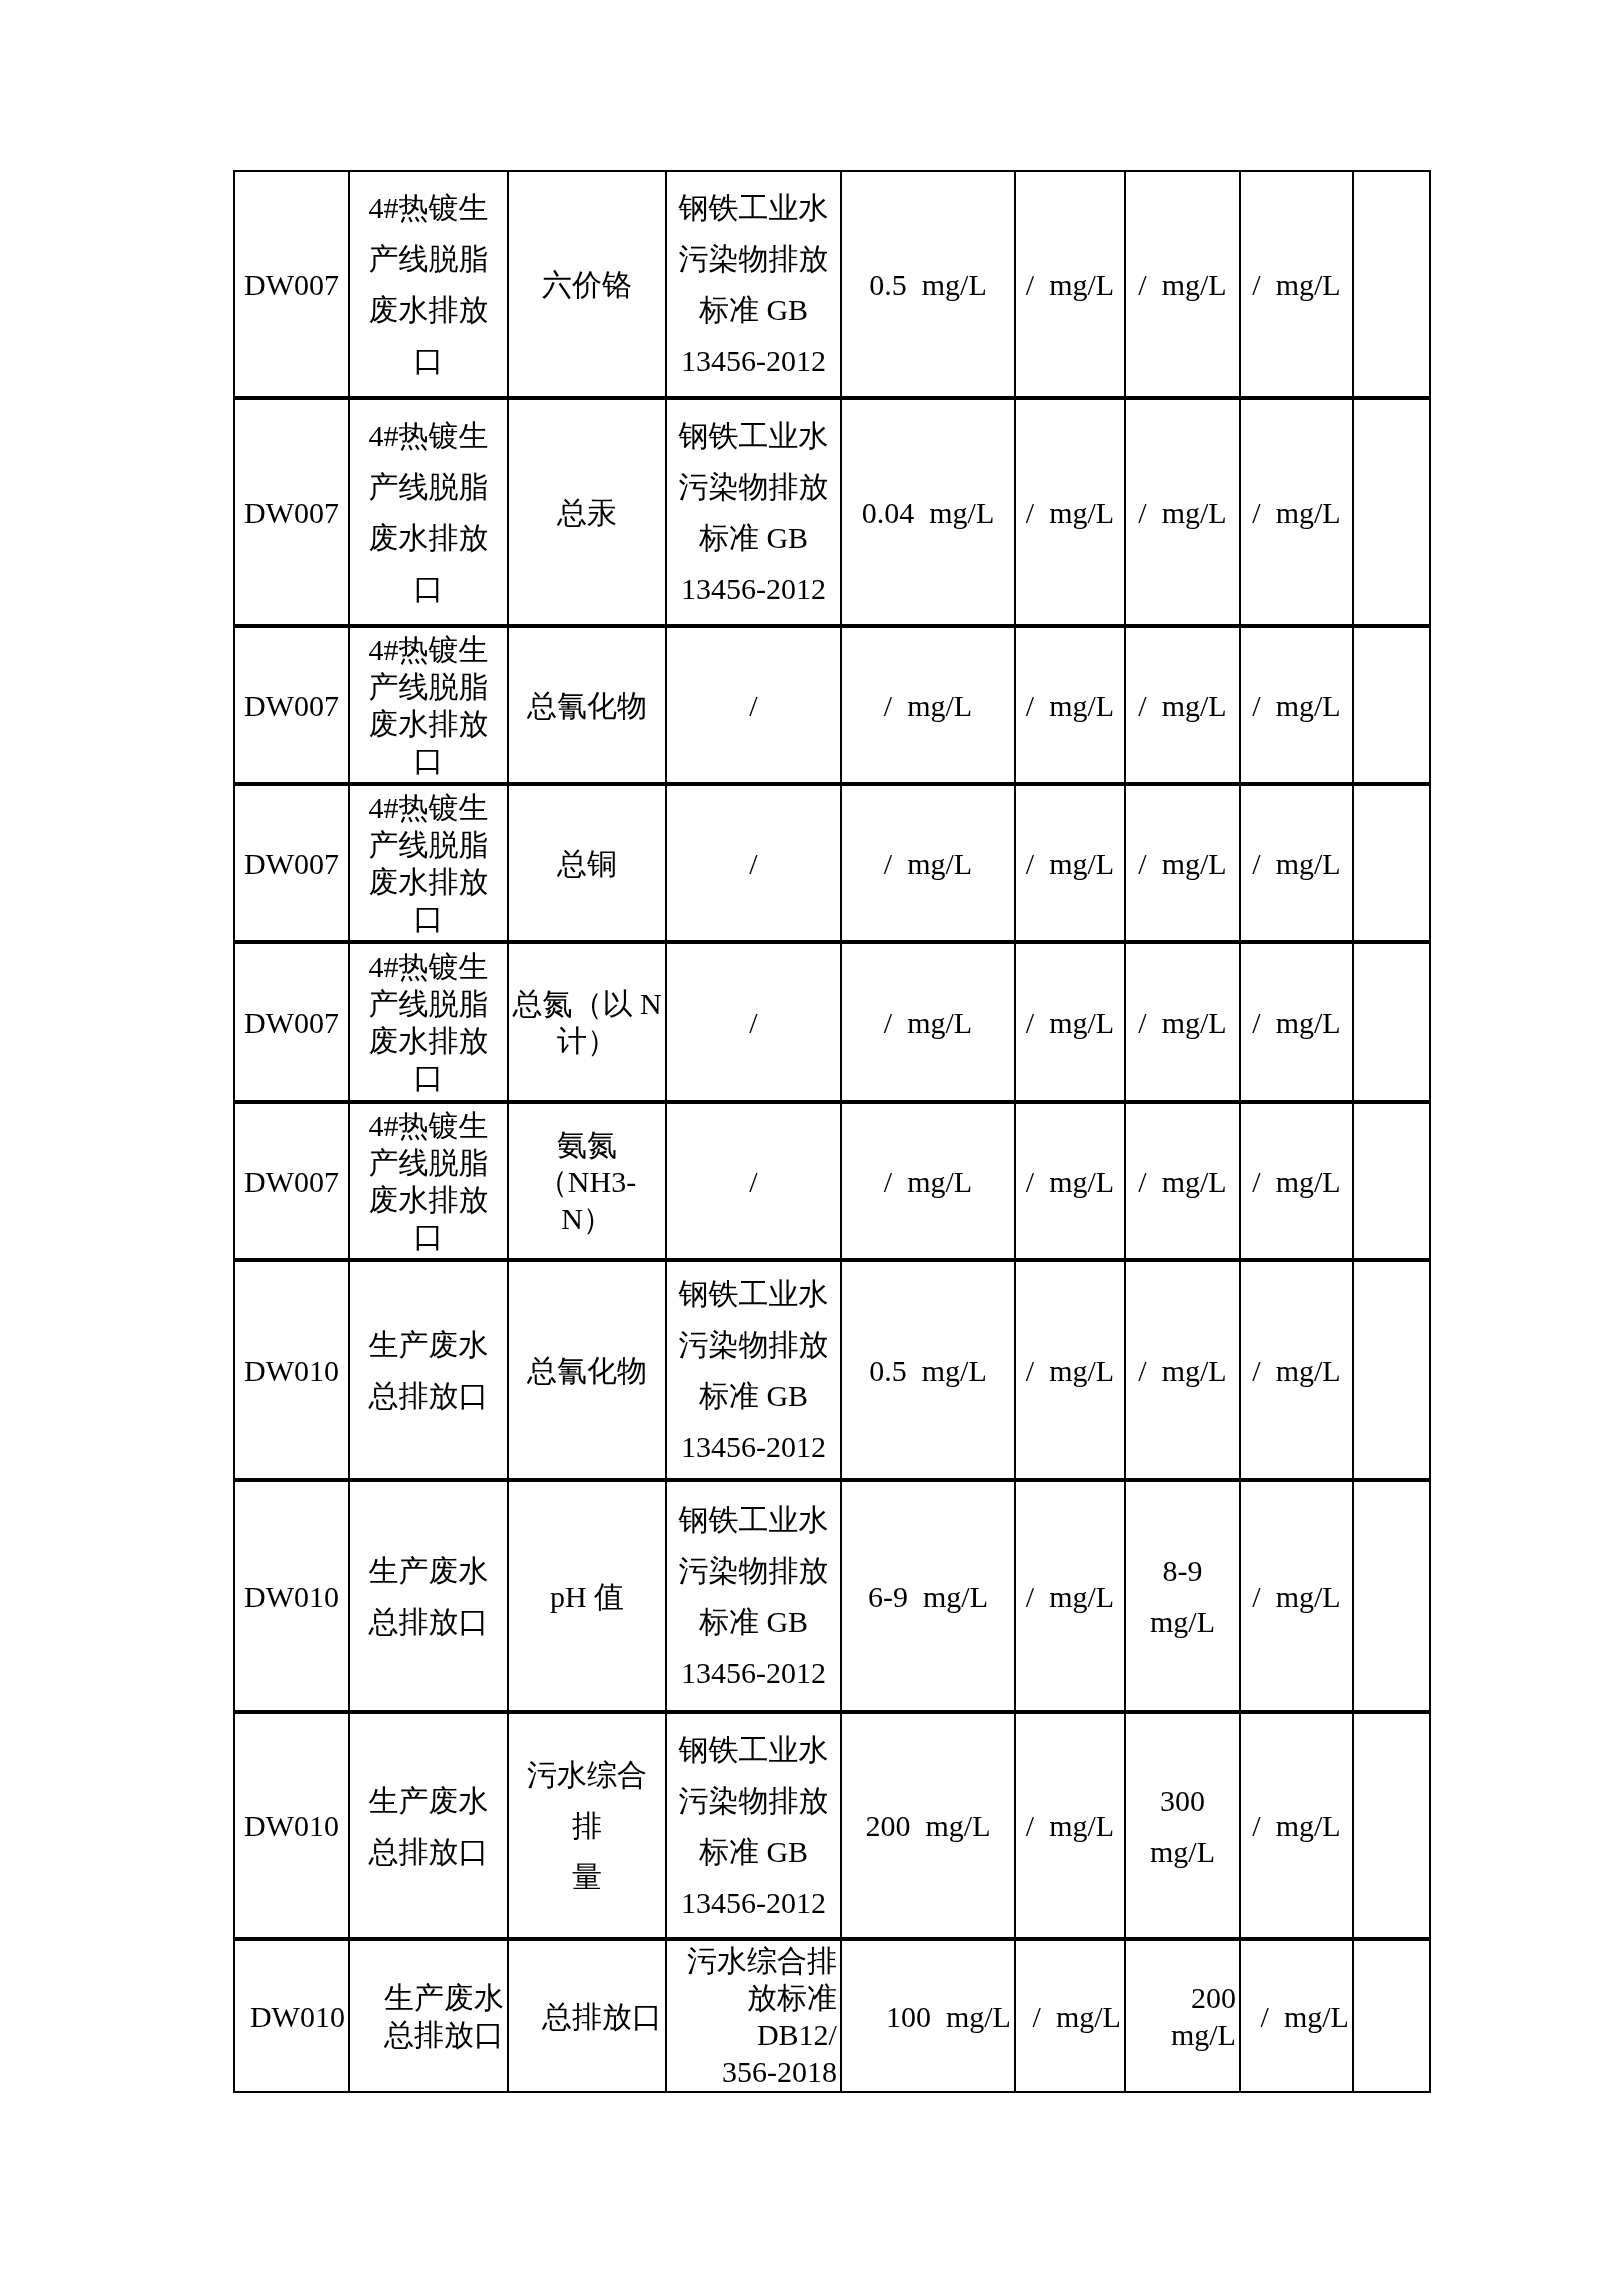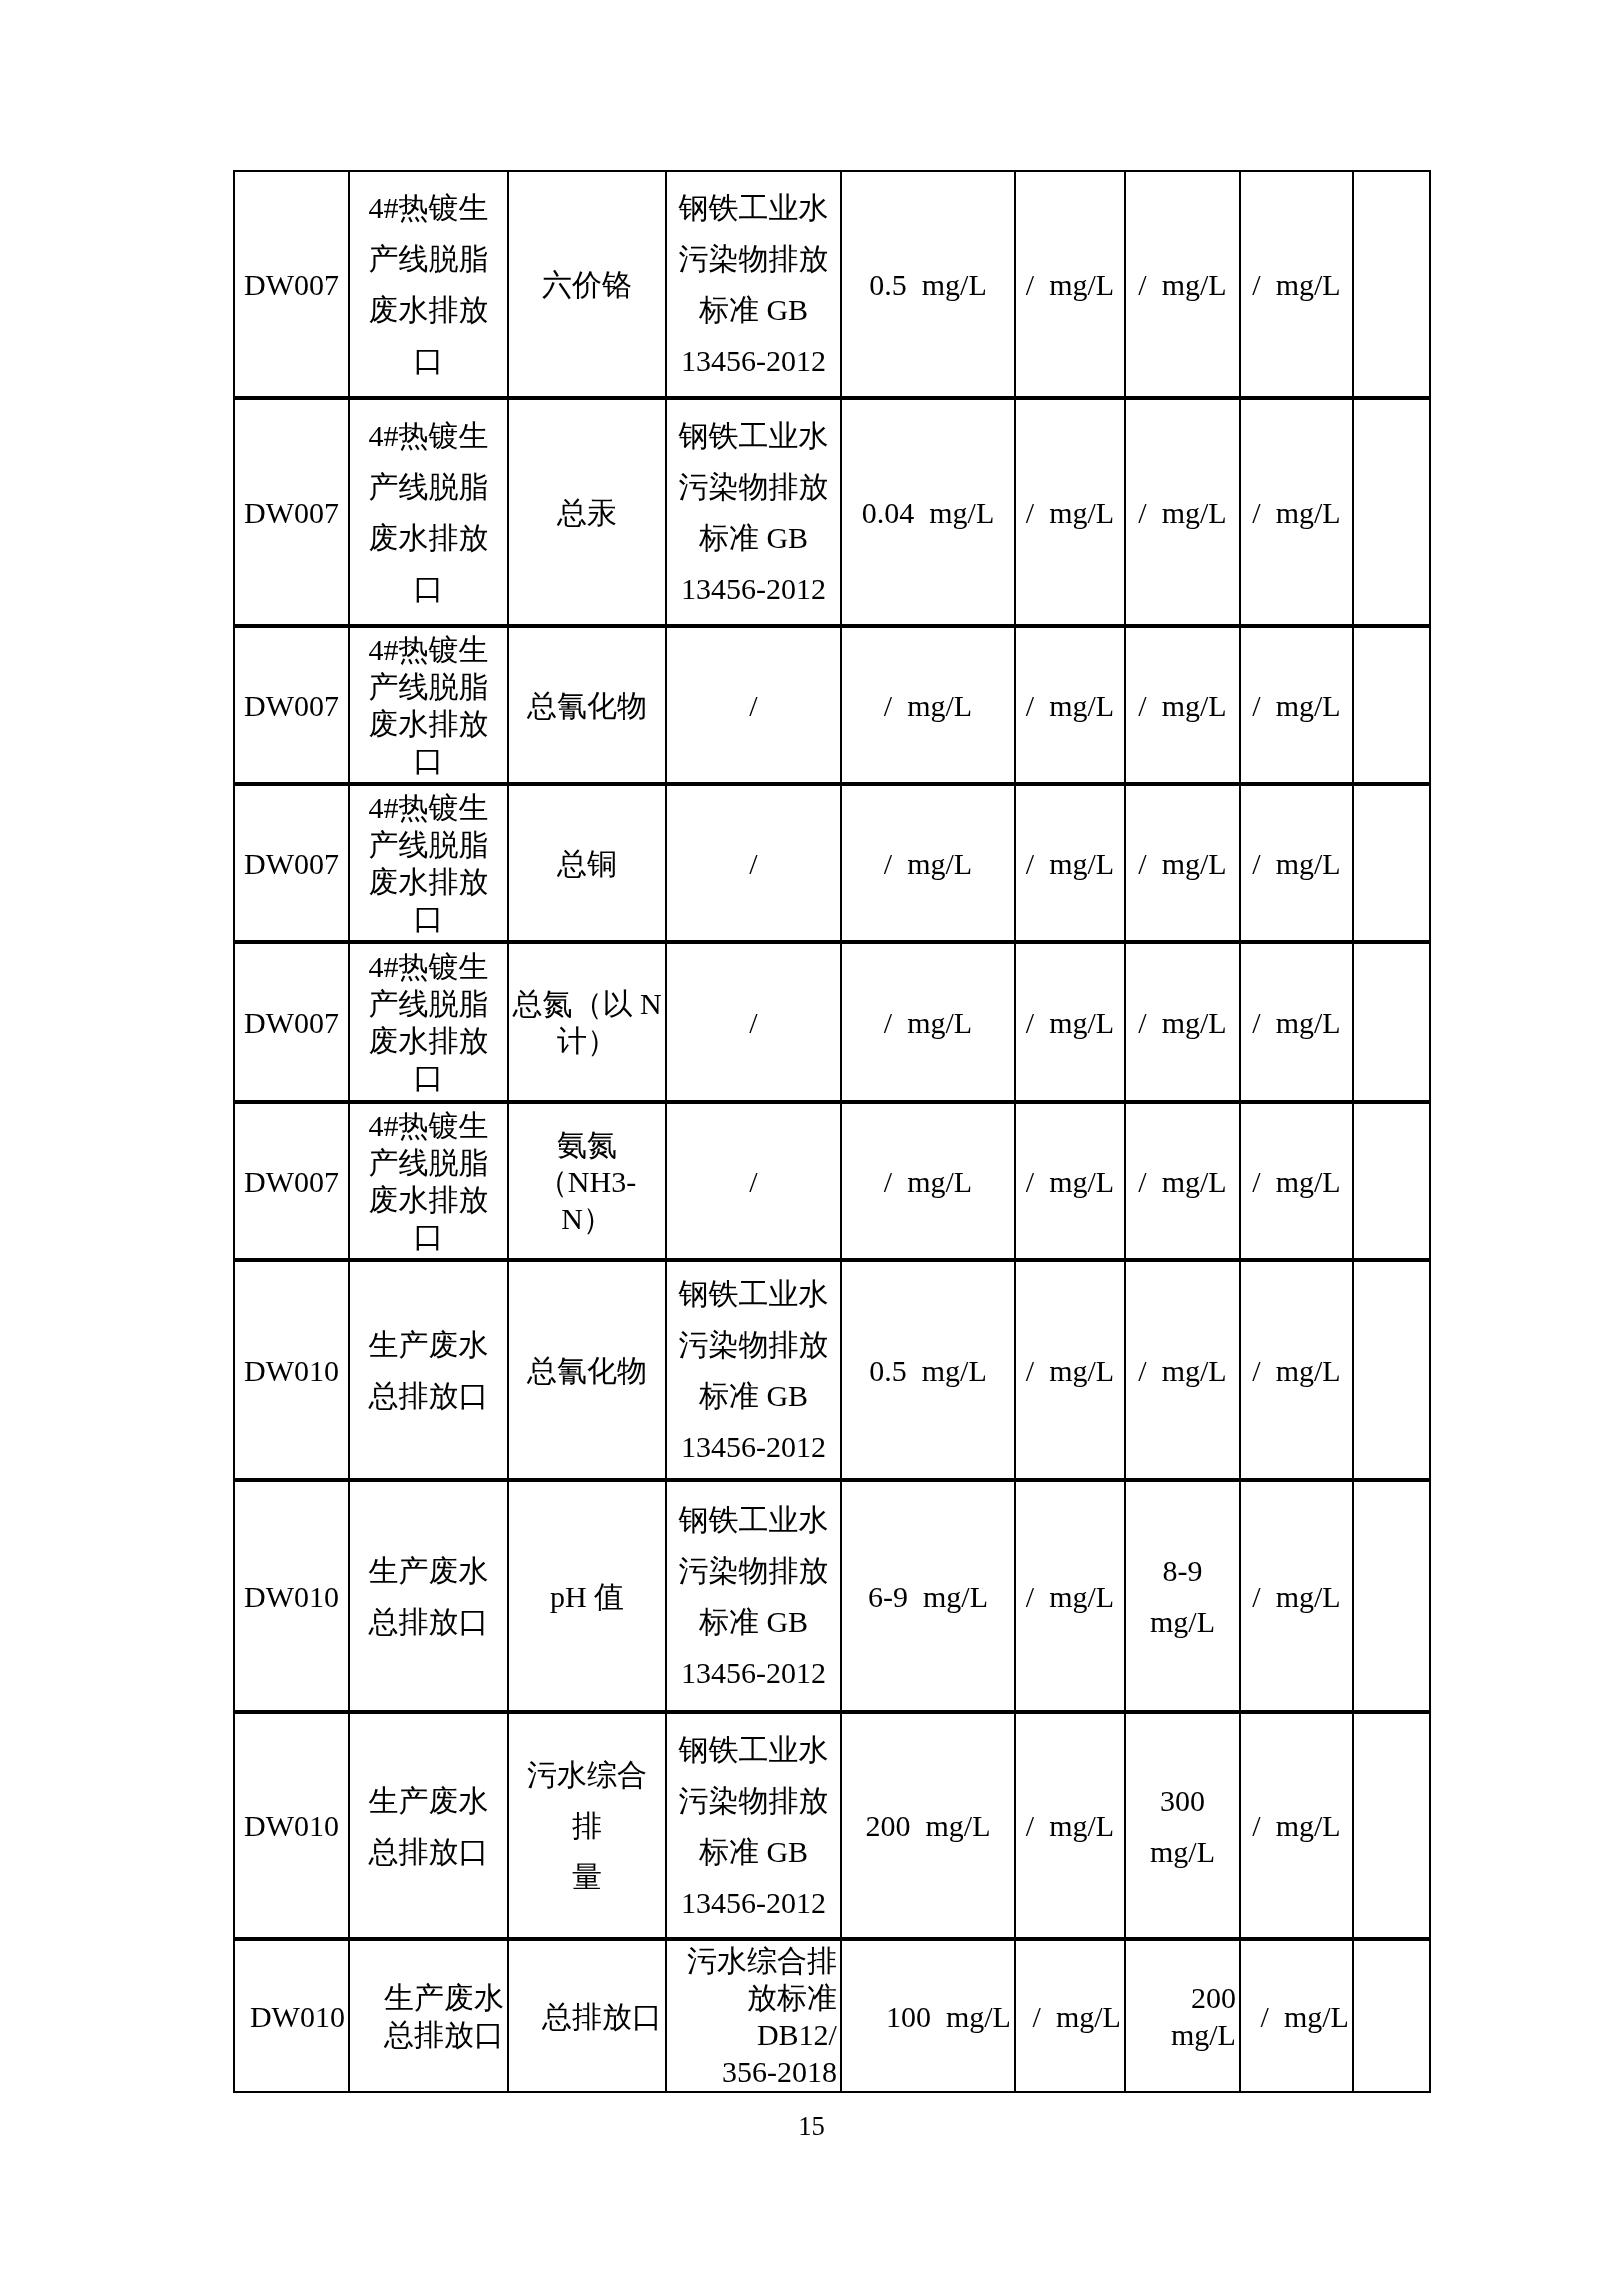--- a/index.html
+++ b/index.html
@@ -246,16 +246,15 @@
           <td>100  mg/L</td>
           <td>/  mg/L</td>
           <td>200
 mg/L</td>
           <td>/  mg/L</td>
           <td></td>
         </tr>
       </tbody>
   </table>
 
-  <div class="page-number">15</div>
 
 </div>
 
 
 </body></html>

